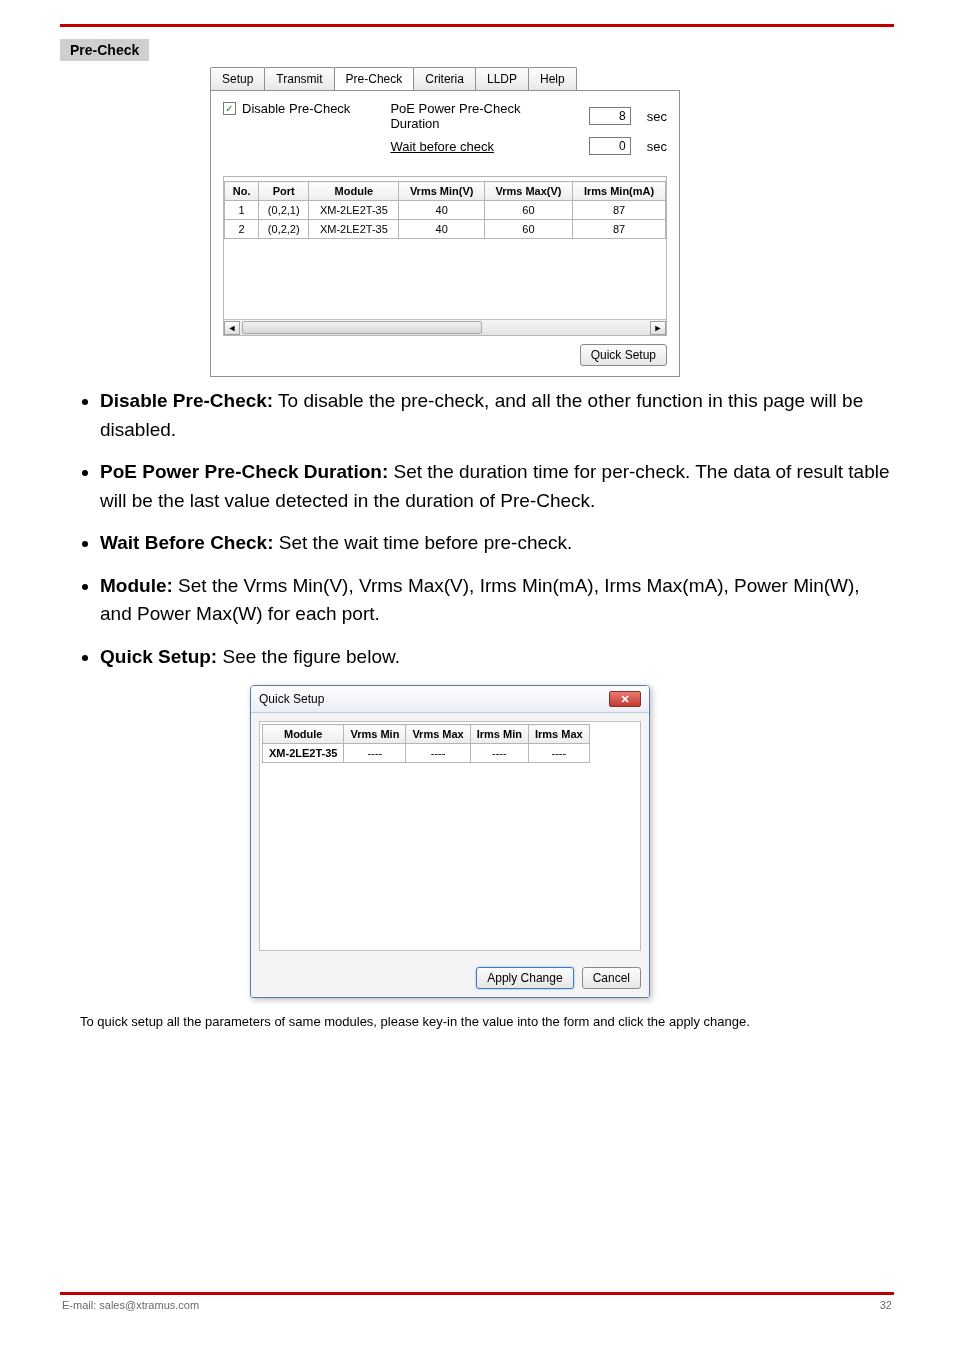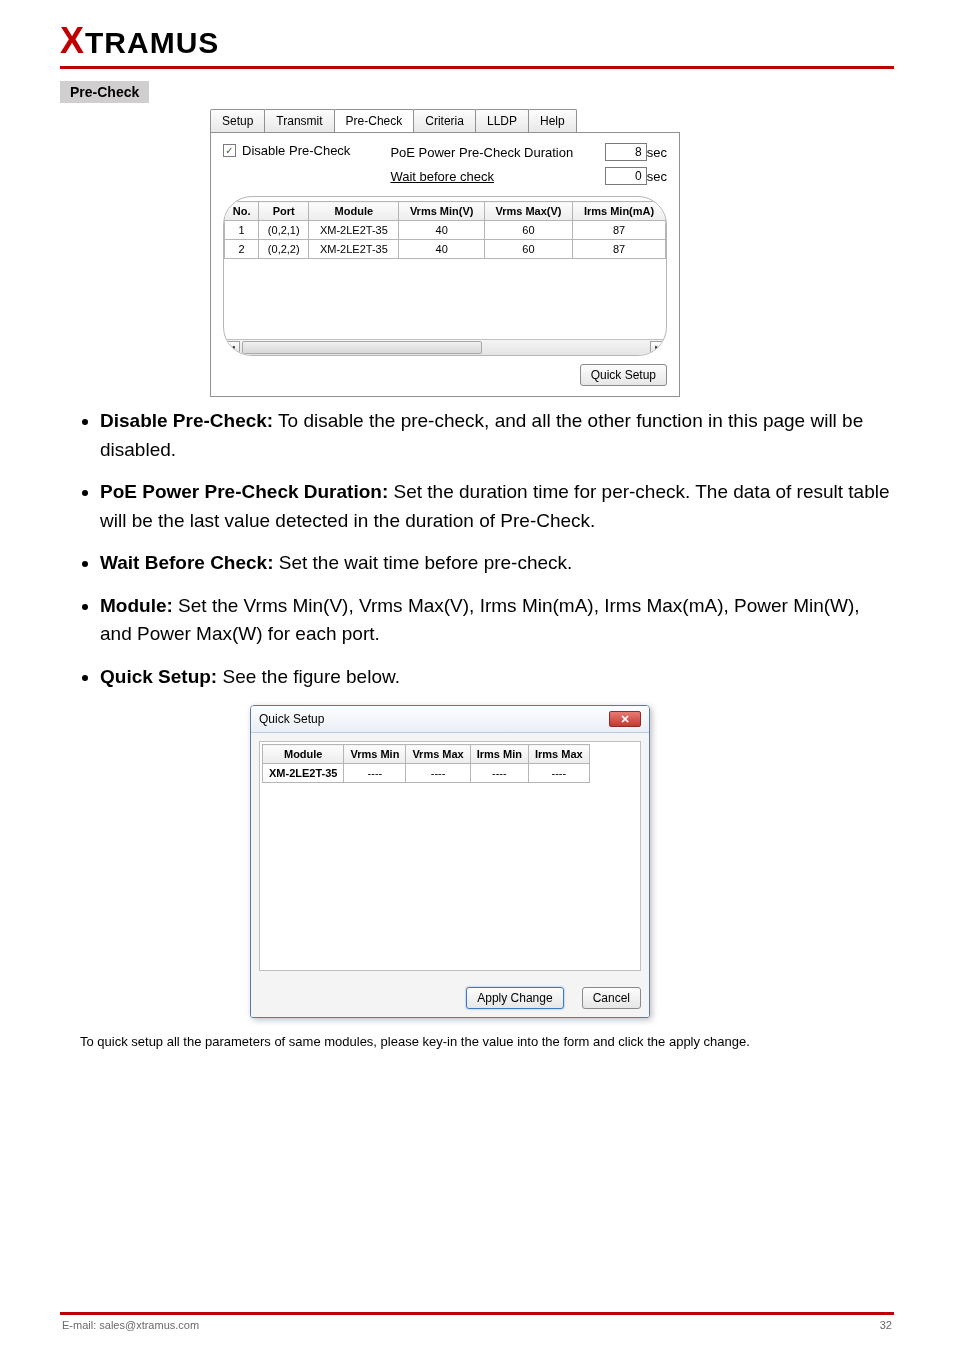--- a/index.html
+++ b/index.html
@@ -10,21 +10,21 @@
   .logo .rest { color: #000; }
   .redline { height: 3px; background: #c00000; margin: 4px 0 12px 0; }
   .section-title { background: #d0cece; display: inline-block; padding: 3px 10px; font-size: 14px; font-weight: bold; margin-bottom: 6px; }
   .panel-wrap { margin-left: 150px; margin-bottom: 10px; }
   .tabs { display: flex; }
   .tab { border: 1px solid #919191; border-bottom: none; background: linear-gradient(#fdfdfd,#e8e8e8); padding: 4px 11px; font-size: 12px; margin-right: -1px; cursor: pointer; border-radius: 2px 2px 0 0; }
   .tab.active { background: #fff; position: relative; z-index: 2; }
   .panel { border: 1px solid #919191; padding: 10px 12px 10px 12px; width: 470px; background: #fff; }
   .row1 { display: flex; align-items: center; margin-bottom: 6px; gap: 6px; }
   .checkbox { width: 13px; height: 13px; border: 1px solid #7a7a7a; background: #fff; display: inline-flex; align-items: center; justify-content: center; font-size: 10px; color: #2a6f2f; }
-  .inrow { display: flex; align-items: center; gap: 0; justify-content: space-between; }
+  .inrow { display: flex; align-items: center; gap: 16px; justify-content: space-between; }
   .numinput { width: 42px; border: 1px solid #7a7a7a; text-align: right; padding: 1px 4px; font-size: 12px; background: #fff; }
   .tbl { width: 100%; border-collapse: collapse; font-size: 11px; margin-top: 4px; }
   .tbl th, .tbl td { border: 1px solid #b5b5b5; padding: 3px 6px; text-align: center; background: #fff; }
   .tbl th { background: linear-gradient(#fdfdfd,#ececec); font-weight: bold; }
   .tbl-area { border: 1px solid #b5b5b5; height: 160px; overflow: hidden; position: relative; }
   .tbl-area .tbl { border: none; }
   .hscroll { position: absolute; bottom: 0; left: 0; right: 0; height: 16px; background: linear-gradient(#f4f4f4,#e4e4e4); border-top: 1px solid #c0c0c0; display: flex; align-items: center; justify-content: space-between; }
   .sbbtn { width: 16px; height: 14px; border: 1px solid #a0a0a0; background: linear-gradient(#fdfdfd,#e0e0e0); display: flex; align-items: center; justify-content: center; font-size: 9px; }
   .thumb { position: absolute; left: 18px; top: 1px; bottom: 1px; width: 240px; background: linear-gradient(#f0f0f0,#d8d8d8); border: 1px solid #a8a8a8; border-radius: 2px; }
   .btn { border: 1px solid #8a8a8a; background: linear-gradient(#fdfdfd,#e6e6e6); padding: 3px 10px; font-size: 12px; border-radius: 3px; cursor: pointer; }
@@ -33,33 +33,30 @@
   ul.bullets { list-style: disc; margin: 6px 0 10px 40px; }
   ul.bullets li { margin-bottom: 14px; font-size: 19px; line-height: 1.5; }
   .dialog { width: 400px; margin-left: 190px; border: 1px solid #5a7aa5; box-shadow: 2px 2px 6px rgba(0,0,0,0.25); border-radius: 4px 4px 3px 3px; overflow: hidden; margin-bottom: 14px; }
   .titlebar { background: linear-gradient(#fefefe,#e9eef6); padding: 5px 8px; display: flex; align-items: center; justify-content: space-between; font-size: 12px; border-bottom: 1px solid #bcccdf; }
   .closebtn { width: 32px; height: 16px; background: linear-gradient(#e97b73,#c43a30); border: 1px solid #8e2d26; border-radius: 2px; color: #fff; display: flex; align-items: center; justify-content: center; font-size: 11px; font-weight: bold; }
   .dialog-body { padding: 8px; background: #f4f4f4; }
   .inner-panel { border: 1px solid #c0c0c0; background: #fff; height: 230px; padding: 2px; }
   .qtbl { border-collapse: collapse; font-size: 11px; }
   .qtbl th, .qtbl td { border: 1px solid #b5b5b5; padding: 3px 6px; text-align: center; }
   .qtbl th { background: linear-gradient(#fdfdfd,#ececec); font-weight: bold; }
-  .dialog-footer { display: flex; justify-content: flex-end; gap: 18px; padding: 8px; background: #f4f4f4; }
+  .dialog-footer { display: flex; justify-content: flex-end; gap: 8px; padding: 8px; background: #f4f4f4; }
   .bottom-redline { height: 3px; background: #c00000; margin-top: 260px; }
   .footer { display: flex; justify-content: space-between; font-size: 11px; color: #6a6a6a; padding: 4px 2px 0 2px; }
 </style>
 </head>
 <body>
 <div class="page">
 
 
 
-<div class="logo">
-  <span class="x">X</span><span class="rest">TRAMUS</span>
-</div>
 <div class="redline"></div>
 
 <div class="section-title">Pre-Check</div>
 
 <div class="panel-wrap">
   <div class="tabs">
     <div class="tab">Setup</div>
     <div class="tab">Transmit</div>
     <div class="tab active">Pre-Check</div>
     <div class="tab">Criteria</div>
@@ -79,21 +76,21 @@
           <span>sec</span>
         </div>
         <div class="inrow">
           <span style="flex:1;text-decoration:underline;">Wait before check</span>
           <input class="numinput" value="0" style="">
           <span>sec</span>
         </div>
       </div>
     </div>
 
-    <div class="tbl-area" style="margin-top:11px;border-radius:29px;">
+    <div class="tbl-area" style="margin-top:21px;">
       <table class="tbl">
         <thead>
           <tr>
             <th>No.</th>
             <th>Port</th>
             <th>Module</th>
             <th>Vrms Min(V)</th>
             <th>Vrms Max(V)</th>
             <th>Irms Min(mA)</th>
           </tr>

